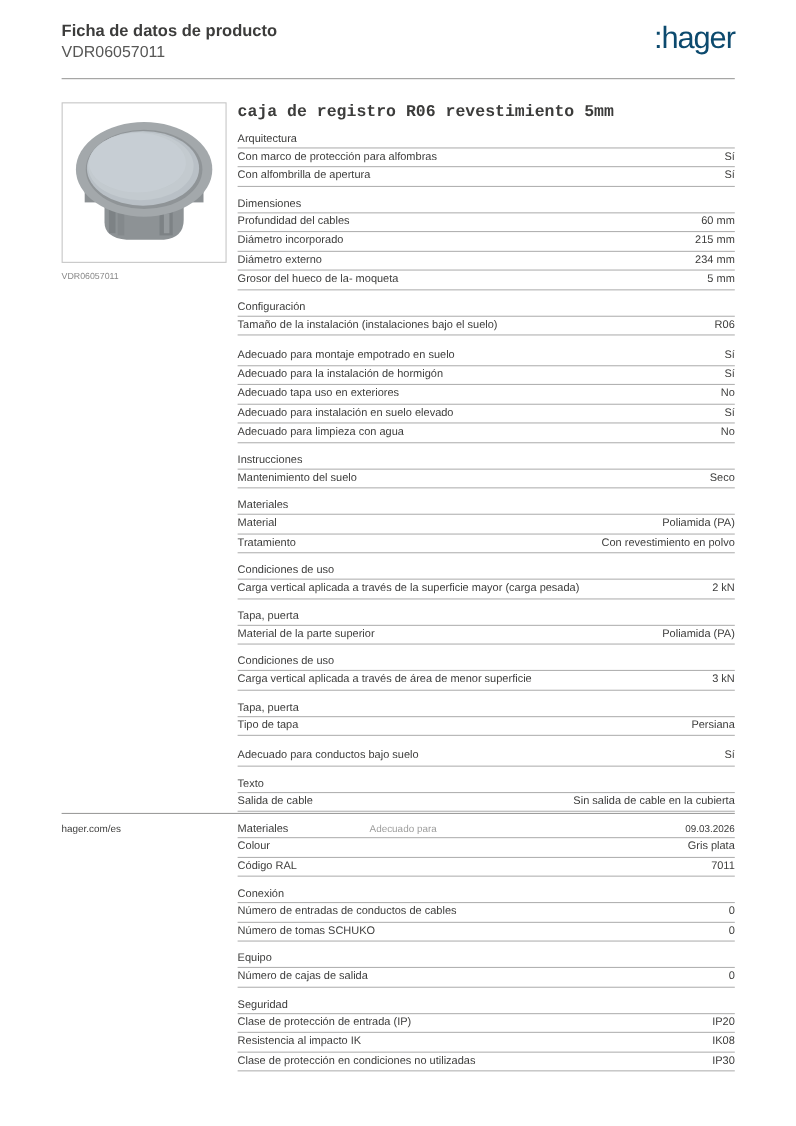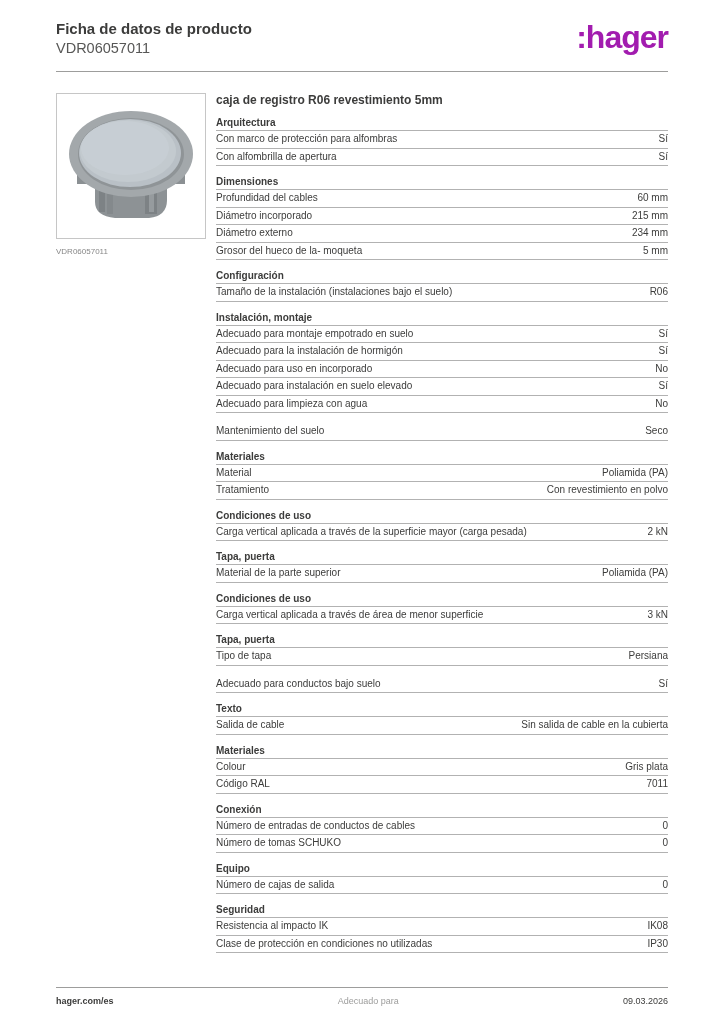--- a/index.html
+++ b/index.html
@@ -6,21 +6,21 @@
   html, body { background: #ffffff; }
   body {
     width: 724px; height: 1024px;
     font-family: "Liberation Sans", sans-serif;
     color: #3c3c3b;
     position: relative;
     overflow: hidden;
   }
   .page {
     position: relative;
-    width: 724px; height: 1024px;
+    width: 724px; height: 776px;
     padding: 20px 56px 0 56px;
   }
 
   
   .header {
     display: flex;
     justify-content: space-between;
     align-items: flex-start;
     border-bottom: 1px solid #9d9d9c;
     padding-bottom: 14px;
@@ -31,23 +31,23 @@
     color: #3c3c3b;
     line-height: 1.25;
   }
   .header-code {
     font-size: 14.5px;
     font-weight: normal;
     color: #575756;
     line-height: 1.25;
   }
   .logo {
-    font-size: 32px;
-    font-weight: bold;
-    color: #a21caf;
+    font-size: 28px;
+    font-weight: normal;
+    color: #0c4a6e;
     letter-spacing: -1px;
     line-height: 1.1;
   }
 
   
   .main {
     display: flex;
     margin-top: 21px;
     gap: 10px;
   }
@@ -59,37 +59,38 @@
     display: flex; align-items: center; justify-content: center;
   }
   .image-caption {
     margin-top: 8px;
     font-size: 8px;
     color: #878787;
   }
   .right-col { flex: 1; min-width: 0; }
 
   .product-title {
-    font-size: 12px;
+    font-size: 15px;
     font-weight: bold;
     color: #3c3c3b;
     line-height: 1.2;
+    font-family: Liberation Mono, monospace;
   }
   .tech-heading {
     font-size: 10px;
     font-weight: bold;
     margin-top: 27px;
   }
 
   
   .sections { margin-top: 4px; }
   .section { margin-top: 10px; }
   .section-heading {
     font-size: 10px;
-    font-weight: bold;
+    font-weight: normal;
     padding-bottom: 2px;
     border-bottom: 1px solid #b2b2b2;
   }
   .spec-row {
     display: flex;
     justify-content: space-between;
     align-items: baseline;
     gap: 12px;
     padding: 2px 0 2px 0;
     border-bottom: 1px solid #b2b2b2;
@@ -104,21 +105,21 @@
     position: absolute;
     left: 56px; right: 56px;
     bottom: 18px;
     border-top: 1px solid #9d9d9c;
     padding-top: 8px;
     display: flex;
     justify-content: space-between;
     align-items: baseline;
     font-size: 9px;
   }
-  .footer-left { font-weight: bold; color: #3c3c3b; }
+  .footer-left { font-weight: normal; color: #3c3c3b; }
   .footer-center { color: #9d9d9c; }
   .footer-right { font-weight: normal; color: #3c3c3b; }
 </style>
 </head>
 <body>
 
 <div class="page">
 
   <div class="header">
     <div>
@@ -200,50 +201,50 @@
     <div class="section-heading">Configuración</div>
     <div>
   <div class="spec-row">
     <span class="spec-label">Tamaño de la instalación (instalaciones bajo el suelo)</span>
     <span class="spec-value">R06</span>
   </div>
 </div>
   </div>
 
   <div class="section">
-    <div class="section-heading">Instalación, montaje</div>
     <div>
   <div class="spec-row">
     <span class="spec-label">Adecuado para montaje empotrado en suelo</span>
     <span class="spec-value">Sí</span>
   </div>
 
   <div class="spec-row">
     <span class="spec-label">Adecuado para la instalación de hormigón</span>
     <span class="spec-value">Sí</span>
   </div>
 
   <div class="spec-row">
-    <span class="spec-label">Adecuado para uso en incorporado</span>
+    <span class="spec-label">Adecuado tapa uso en exteriores</span>
     <span class="spec-value">No</span>
   </div>
 
   <div class="spec-row">
     <span class="spec-label">Adecuado para instalación en suelo elevado</span>
     <span class="spec-value">Sí</span>
   </div>
 
   <div class="spec-row">
     <span class="spec-label">Adecuado para limpieza con agua</span>
     <span class="spec-value">No</span>
   </div>
 </div>
   </div>
 
   <div class="section">
+    <div class="section-heading">Instrucciones</div>
     <div>
   <div class="spec-row">
     <span class="spec-label">Mantenimiento del suelo</span>
     <span class="spec-value">Seco</span>
   </div>
 </div>
   </div>
 
   <div class="section">
     <div class="section-heading">Materiales</div>
@@ -355,20 +356,24 @@
   <div class="spec-row">
     <span class="spec-label">Número de cajas de salida</span>
     <span class="spec-value">0</span>
   </div>
 </div>
   </div>
 
   <div class="section">
     <div class="section-heading">Seguridad</div>
     <div>
+  <div class="spec-row">
+    <span class="spec-label">Clase de protección de entrada (IP)</span>
+    <span class="spec-value">IP20</span>
+  </div>
 
   <div class="spec-row">
     <span class="spec-label">Resistencia al impacto IK</span>
     <span class="spec-value">IK08</span>
   </div>
 
   <div class="spec-row">
     <span class="spec-label">Clase de protección en condiciones no utilizadas</span>
     <span class="spec-value">IP30</span>
   </div>

